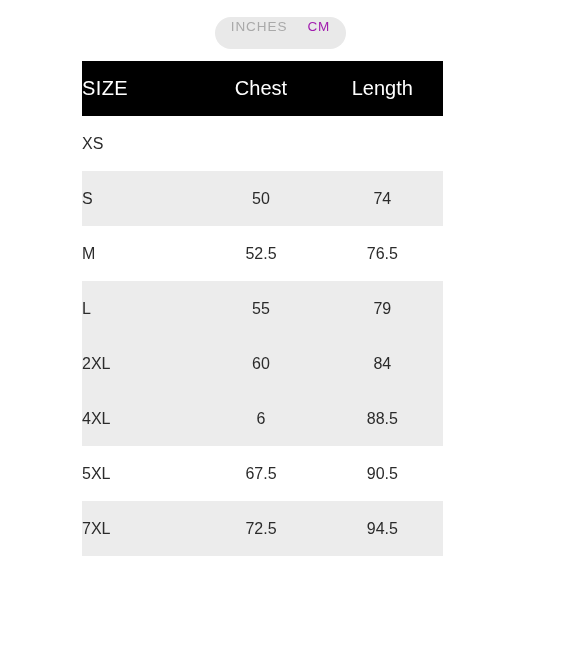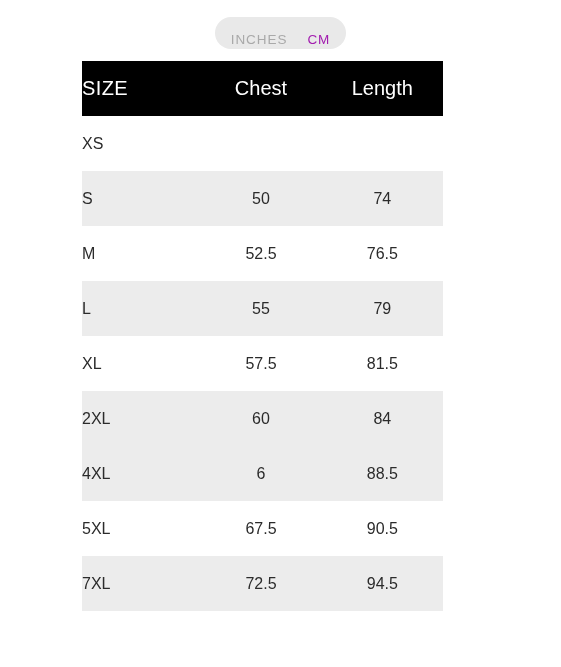--- a/index.html
+++ b/index.html
@@ -17,21 +17,21 @@
 
   
   .unit-toggle-wrap {
     display: flex;
     justify-content: center;
     align-items: center;
     padding-top: 17px;
   }
   .unit-toggle {
     display: inline-flex;
-    align-items: flex-start;
+    align-items: flex-end;
     background: #e9e9e9;
     border-radius: 999px;
     height: 23px;
     padding: 16px 6px;
     box-sizing: border-box;
   }
   .unit-option {
     font-size: 13.5px;
     letter-spacing: 0.07em;
     line-height: 1;
@@ -131,25 +131,20 @@
         <tr>
           <td class="cell-size">M</td>
           <td class="cell-chest">52.5</td>
           <td class="cell-length">76.5</td>
         </tr>
         <tr class="striped">
           <td class="cell-size">L</td>
           <td class="cell-chest">55</td>
           <td class="cell-length">79</td>
         </tr>
-        <tr>
-          <td class="cell-size">XL</td>
-          <td class="cell-chest">57.5</td>
-          <td class="cell-length">81.5</td>
-        </tr>
         <tr class="striped">
           <td class="cell-size">2XL</td>
           <td class="cell-chest">60</td>
           <td class="cell-length">84</td>
         </tr>
         <tr class="striped">
           <td class="cell-size">4XL</td>
           <td class="cell-chest">6</td>
           <td class="cell-length">88.5</td>
         </tr>

